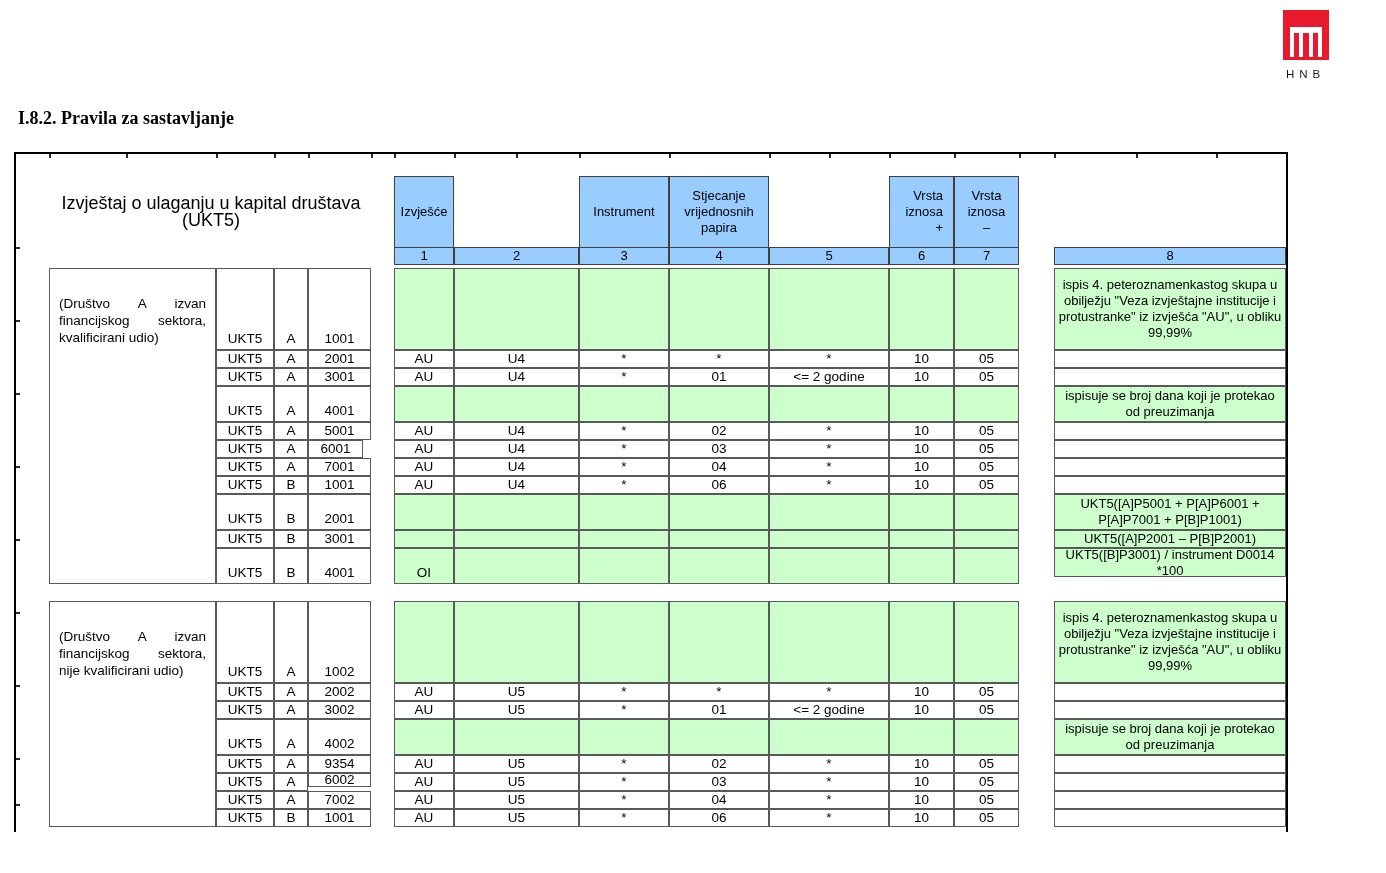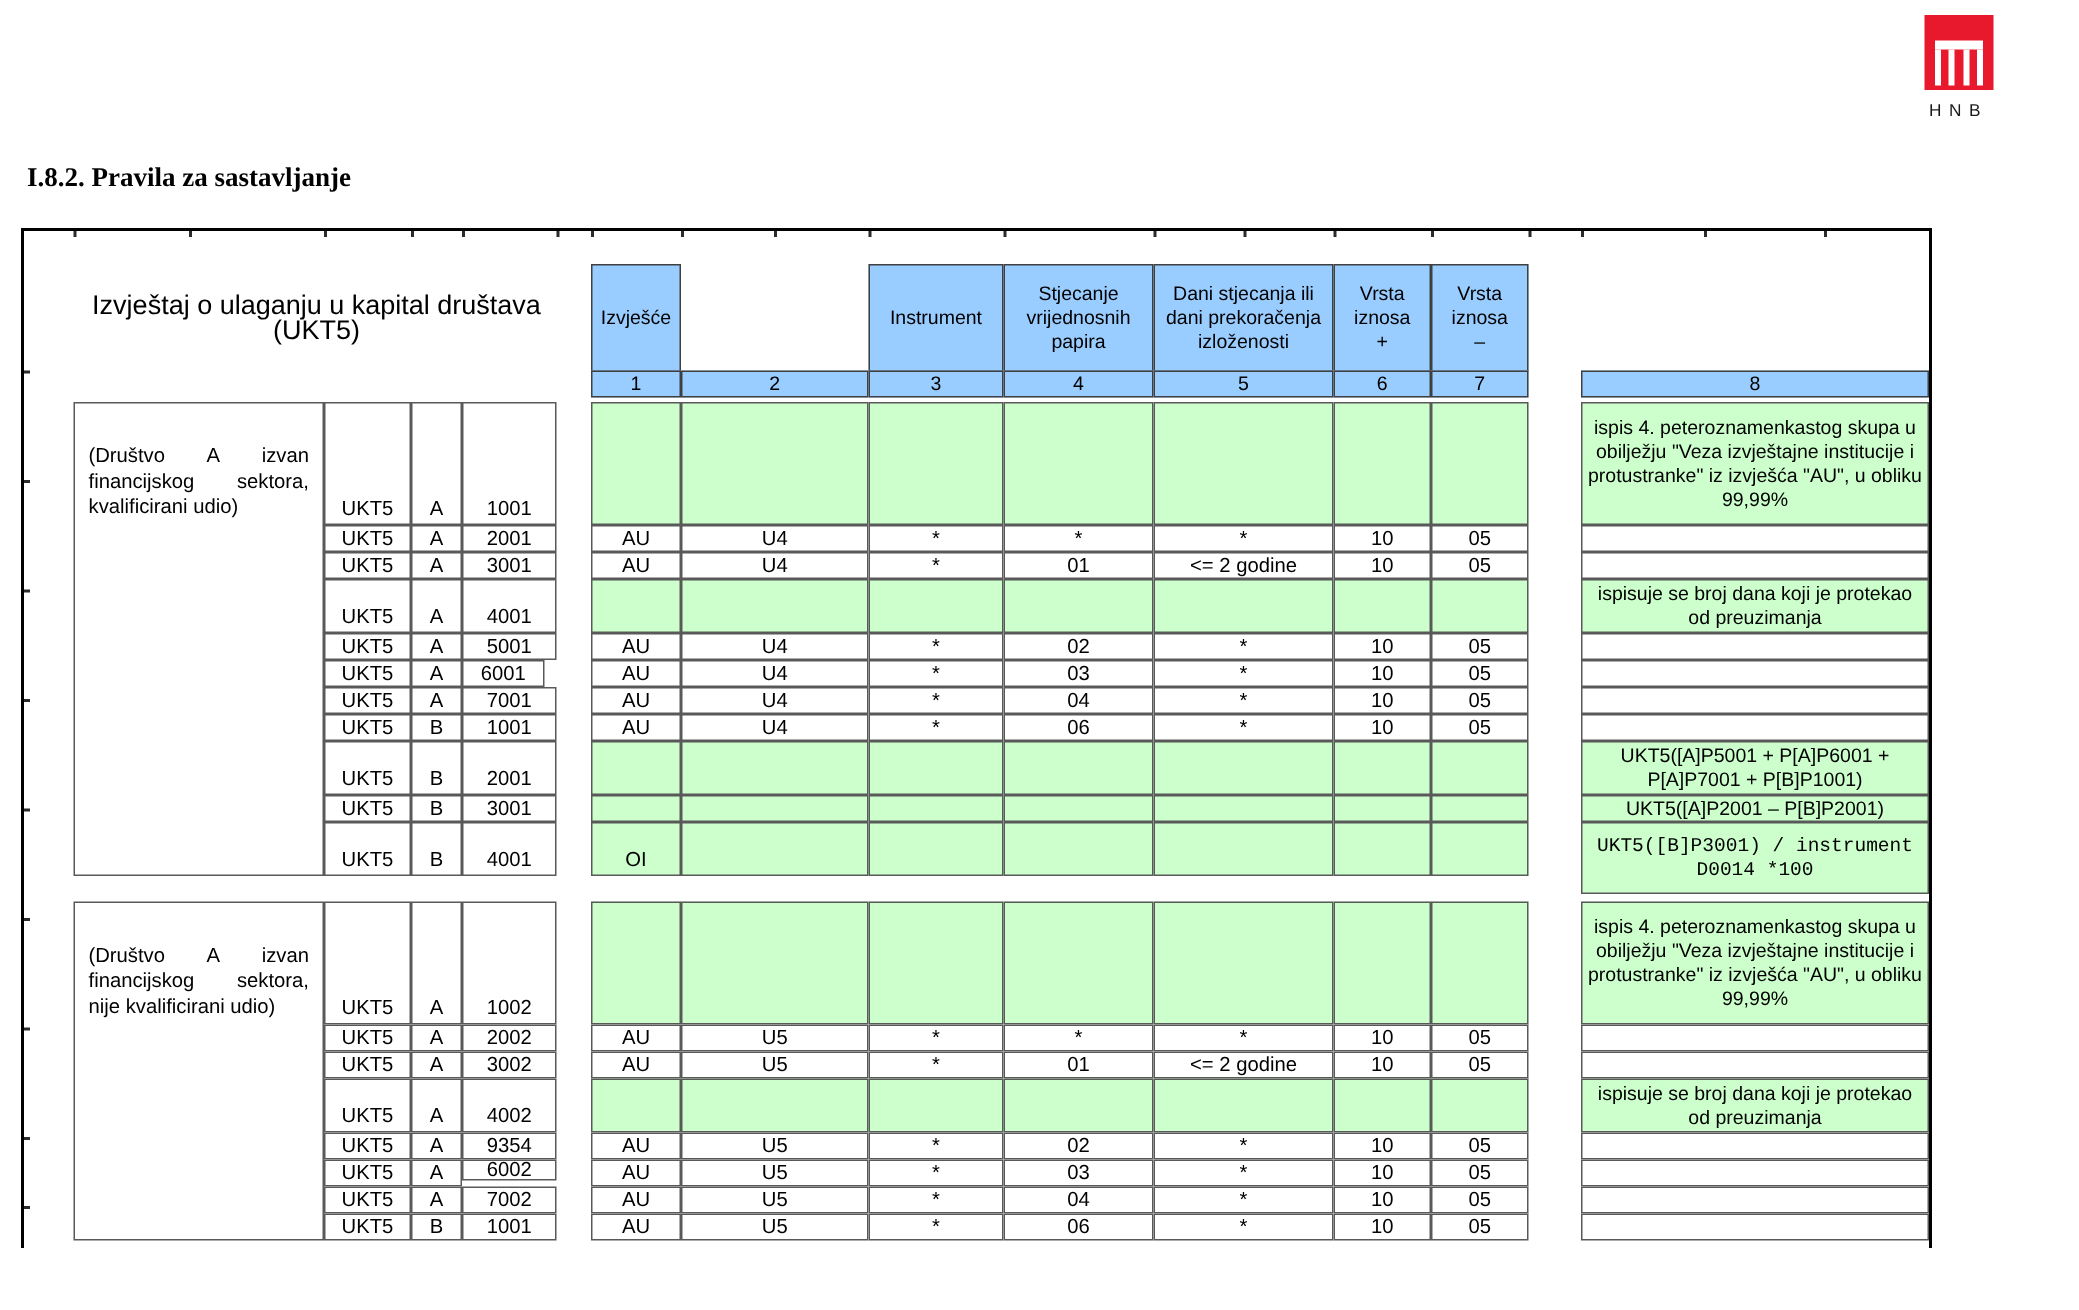--- a/index.html
+++ b/index.html
@@ -43,21 +43,21 @@
   .h-num{top:93px;height:18px;}
   .report-label{position:absolute;left:30px;top:22px;width:330px;height:72px;
     display:flex;flex-direction:column;align-items:center;justify-content:center;
     font-size:18px;line-height:17px;text-align:center;}
   
   .x-izvjesce{left:378px;width:60px;}
   .x-osnova{left:438px;width:125px;}
   .x-instrument{left:563px;width:90px;}
   .x-stjecanje{left:653px;width:100px;}
   .x-dani{left:753px;width:120px;}
-  .x-vplus{left:873px;width:65px;}
+  .x-vplus{left:873px;width:65px;text-align:right;}
   .x-vminus{left:938px;width:65px;}
   .x-izracun{left:1038px;width:232px;}
   .hcell.x-osnova{padding:0 20px;box-sizing:border-box;}
   .hcell.x-vplus,.hcell.x-vminus{padding:0 10px;box-sizing:border-box;}
   
   .section-box{position:absolute;left:33px;width:1237px;}
   .sb0{top:114px;height:316px;}
   .sb1{top:447px;height:226px;}
   .label-cell{left:0;top:0;width:167px;display:block;text-align:justify;
     padding:26px 9px 0 9px;font-size:13.5px;line-height:17px;}
@@ -83,21 +83,20 @@
 <div class="frame">
 
   <div class="report-label">
     <div>Izvještaj o ulaganju u kapital društava</div>
     <div>(UKT5)</div>
   </div>
 
   <div class="hcell h-top x-izvjesce">Izvješće</div>
   <div class="hcell h-top x-stjecanje">Stjecanje vrijednosnih papira</div>
   <div class="hcell h-top x-instrument">Instrument</div>
-  <div class="hcell h-top x-dani">Dani stjecanja ili dani prekoračenja izloženosti</div>
   <div class="hcell h-top x-vplus">Vrsta iznosa +</div>
   <div class="hcell h-top x-vminus">Vrsta iznosa –</div>
 
   <div class="hcell h-num x-izvjesce">1</div>
   <div class="hcell h-num x-osnova">2</div>
   <div class="hcell h-num x-instrument">3</div>
   <div class="hcell h-num x-stjecanje">4</div>
   <div class="hcell h-num x-dani">5</div>
   <div class="hcell h-num x-vplus">6</div>
   <div class="hcell h-num x-vminus">7</div>
@@ -239,21 +238,21 @@
         <div class="cell bottom-align" style="left: 167px; top: 280px; width: 58px; height: 36px;">UKT5</div>
         <div class="cell bottom-align" style="left: 225px; top: 280px; width: 34px; height: 36px;">B</div>
         <div class="cell bottom-align" style="left: 259px; top: 280px; width: 63px; height: 36px;">4001</div>
         <div class="cell green bottom-align" style="left: 345px; top: 280px; width: 60px; height: 36px;">OI</div>
         <div class="cell green bottom-align" style="left: 405px; top: 280px; width: 125px; height: 36px;"></div>
         <div class="cell green bottom-align" style="left: 530px; top: 280px; width: 90px; height: 36px;"></div>
         <div class="cell green bottom-align" style="left: 620px; top: 280px; width: 100px; height: 36px;"></div>
         <div class="cell green bottom-align" style="left: 720px; top: 280px; width: 120px; height: 36px;"></div>
         <div class="cell green bottom-align" style="left: 840px; top: 280px; width: 65px; height: 36px;"></div>
         <div class="cell green bottom-align" style="left: 905px; top: 280px; width: 65px; height: 36px;"></div>
-        <div class="cell izr green" style="left: 1005px; top: 280px; width: 232px; height: 48px; font-family: Liberation Mono, monospace;">UKT5([B]P3001) / instrument D0014 *100</div>
+        <div class="cell izr green" style="left: 1005px; top: 280px; width: 232px; height: 29px;">UKT5([B]P3001) / instrument D0014 *100</div>
       </div>
     </div>
 
   <div class="section-box sb1">
     <div class="cell label-cell" style="height: 226px;">(Društvo A izvan financijskog sektora, nije kvalificirani udio)</div>
   <div>
         <div class="cell bottom-align" style="left: 167px; top: 0px; width: 58px; height: 82px;">UKT5</div>
         <div class="cell bottom-align" style="left: 225px; top: 0px; width: 34px; height: 82px;">A</div>
         <div class="cell bottom-align" style="left: 259px; top: 0px; width: 63px; height: 82px;">1002</div>
         <div class="cell green bottom-align" style="left: 345px; top: 0px; width: 60px; height: 82px;"></div>

